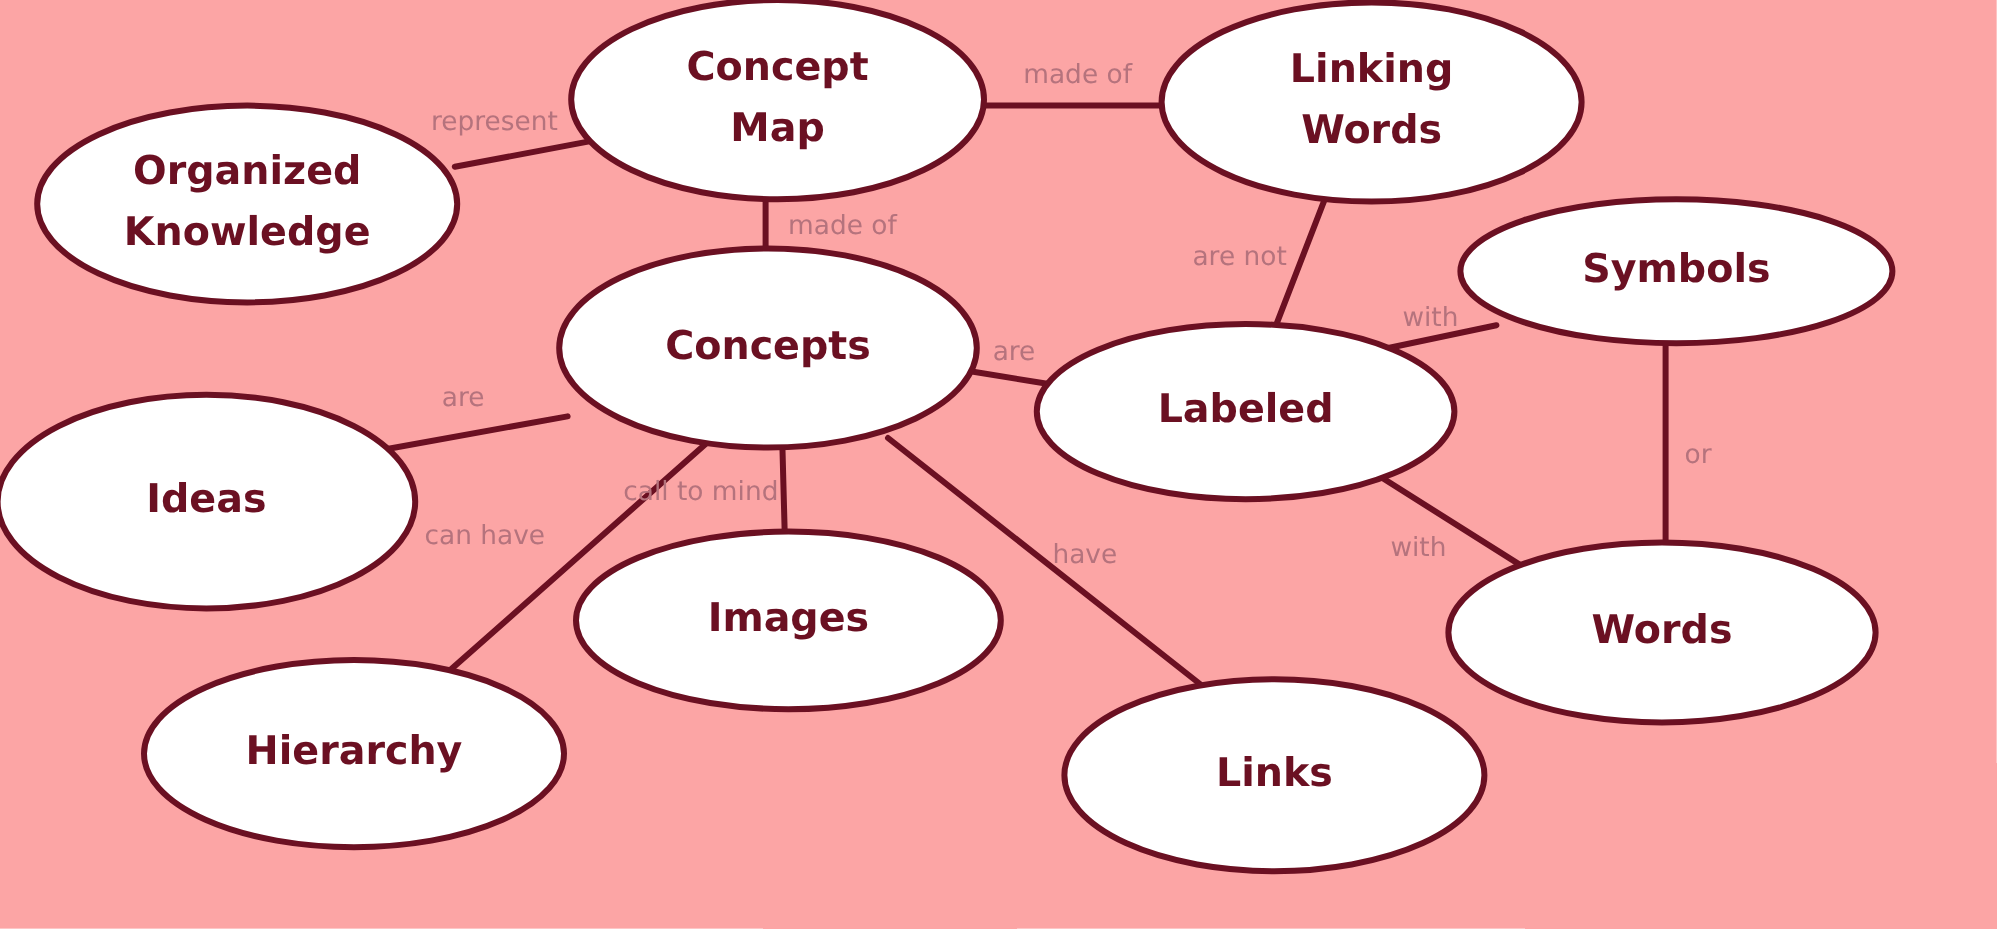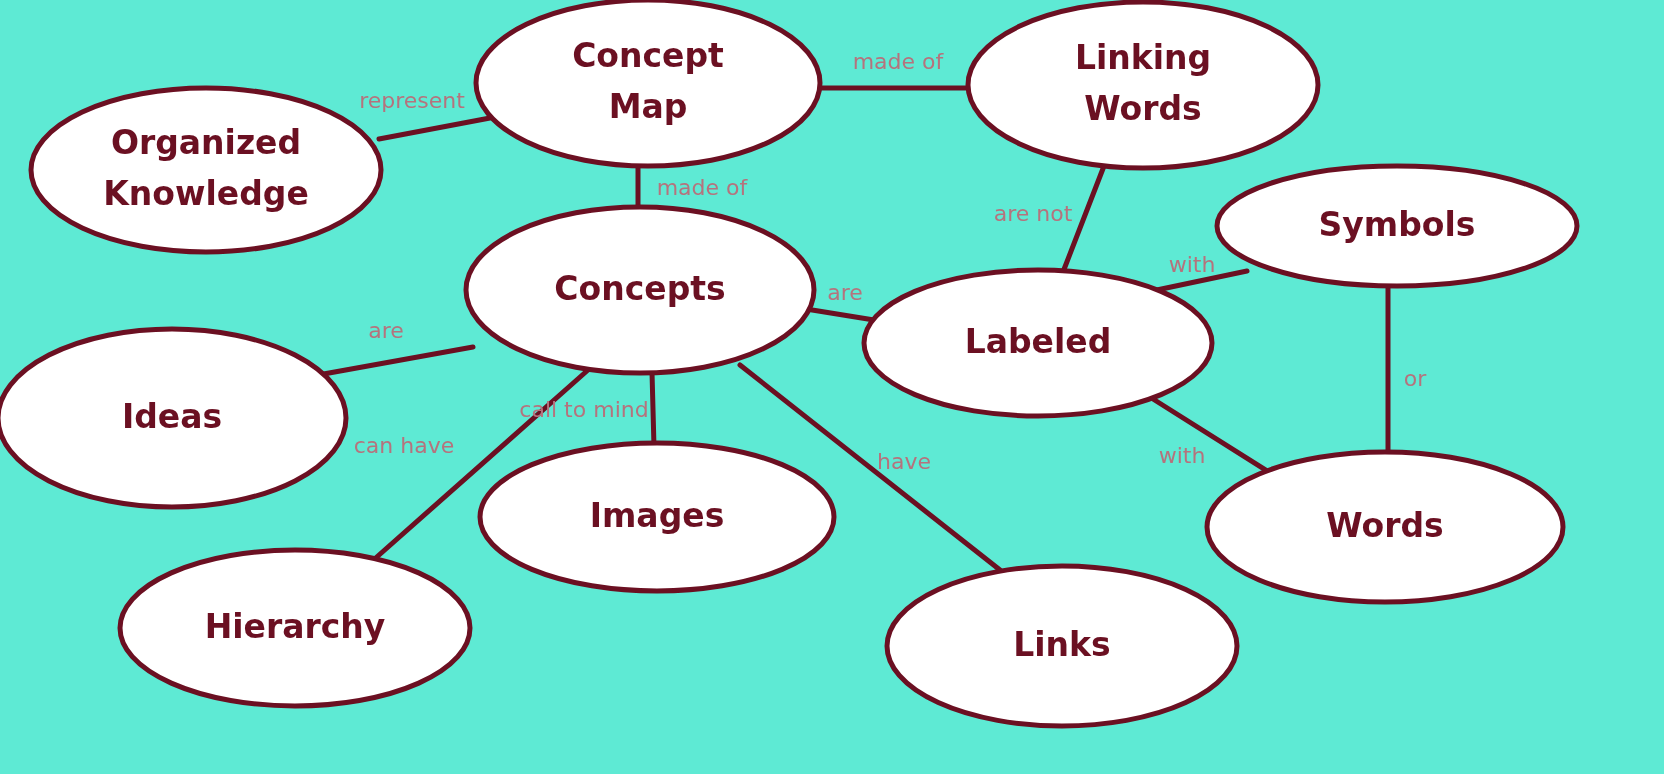--- a/index.html
+++ b/index.html
@@ -7,21 +7,21 @@
     padding: 0;
     background: #ffffff;
   }
   body {
     font-family: "DejaVu Sans", sans-serif;
   }
   #canvas {
     position: relative;
     width: 1664px;
     height: 774px;
-    background: #5eead4;
+    background: #fca5a5;
     overflow: hidden;
   }
   svg#map-svg {
     position: absolute;
     top: 0;
     left: 0;
     width: 1664px;
     height: 774px;
     display: block;
   }

